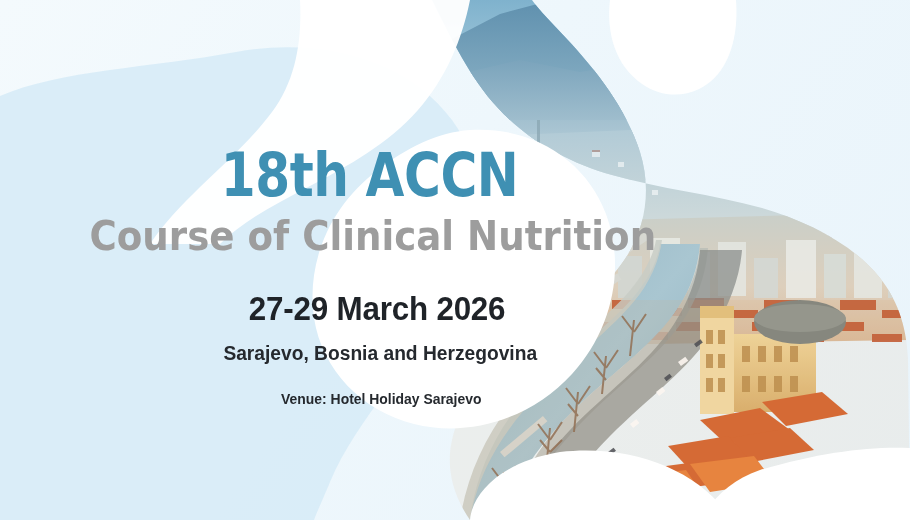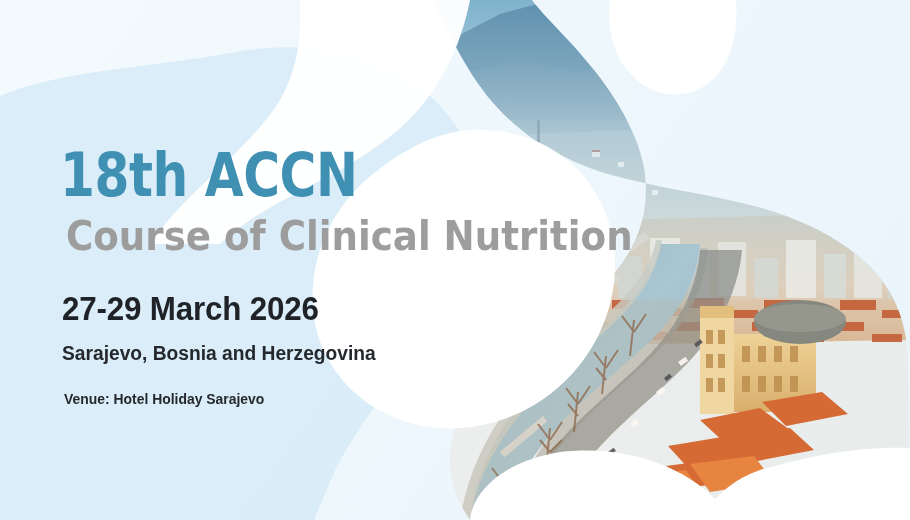--- a/index.html
+++ b/index.html
@@ -25,23 +25,24 @@
     height: 520px;
   }
   #art-photo   { z-index: 1; }
   #art-blob    { z-index: 2; }
   #art-white   { z-index: 3; }
 
   
   .content {
     position: absolute;
     z-index: 6;
-    left: 60px;
+    left: 72px;
     top: 146px;
     width: 640px;
+    text-align: center;
   }
   .title {
     font-size: 60px;
     line-height: 0.98;
     font-weight: 700;
     letter-spacing: -0.5px;
     color: #3f90b3;
     margin: 0;
     font-family: "DejaVu Sans", sans-serif;
     font-stretch: condensed;

